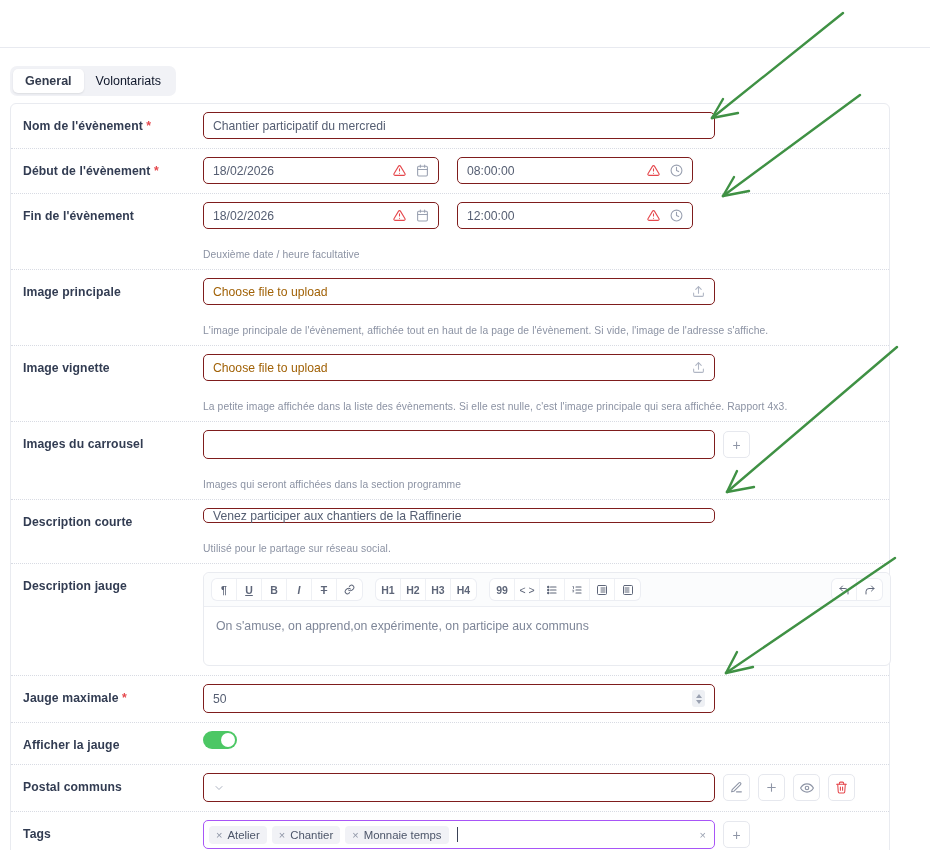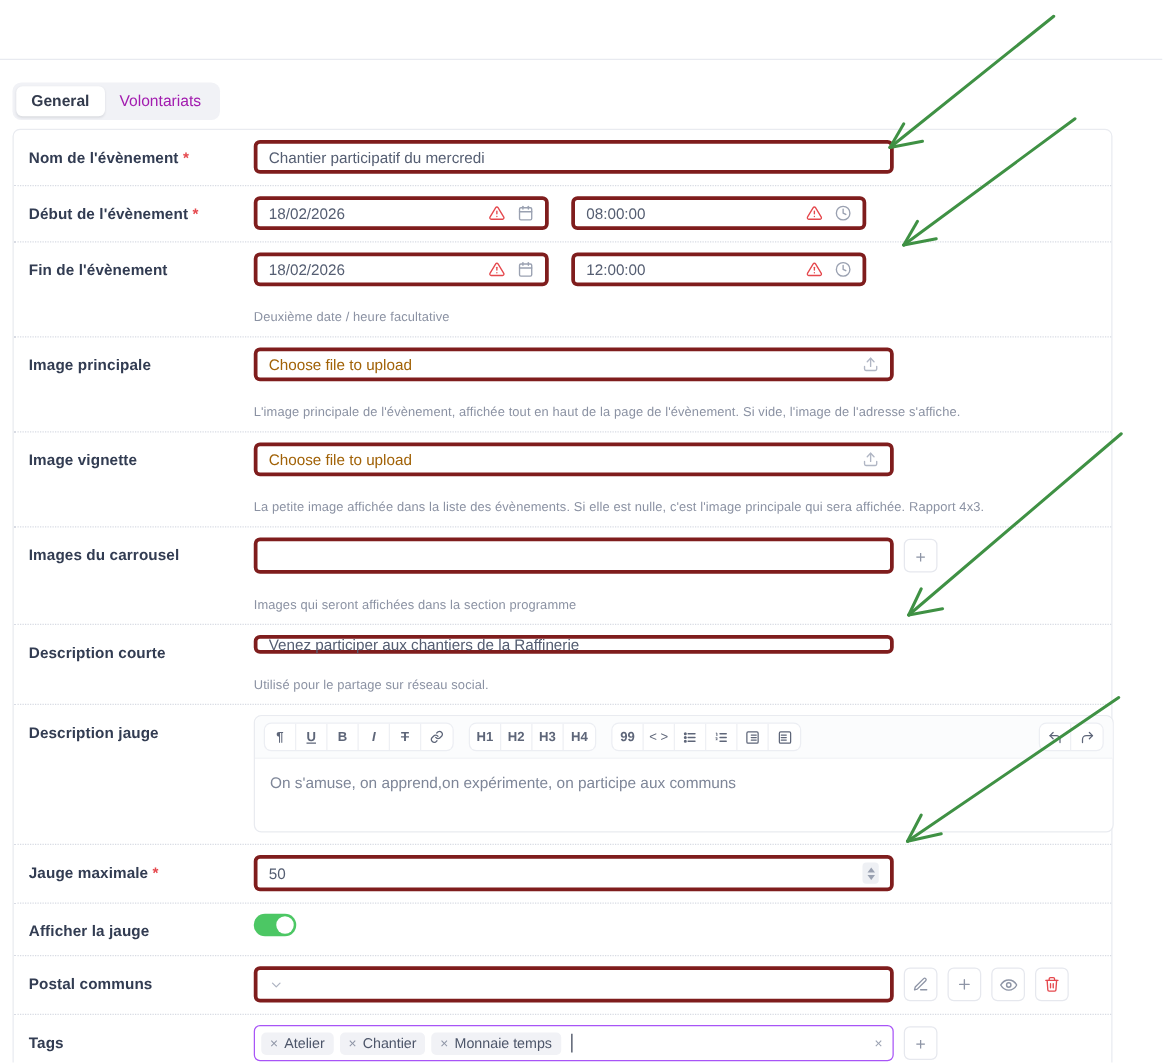--- a/index.html
+++ b/index.html
@@ -16,21 +16,21 @@
     background: #e8eaf0;
   }
 
   
   .tabs {
     position: absolute; left: 10px; top: 66px;
     display: flex; align-items: center;
     background: #f1f2f6; border-radius: 7px; padding: 3px;
   }
   .tab {
-    font-size: 12.5px; color: #a21caf; padding: 5px 12px;
+    font-size: 12.5px; color: #0f172a; padding: 5px 12px;
     border-radius: 5px; cursor: pointer; white-space: nowrap;
   }
   .tab.active { background: #ffffff; color: #333b4d; font-weight: 700;
     box-shadow: 0 1px 2px rgba(20,25,40,.10); }
 
   
   .card {
     position: absolute; left: 10px; top: 103px; width: 880px;
     background: #fff; border: 1px solid #e9ebf0; border-radius: 6px;
   }
@@ -46,21 +46,21 @@
     font-size: 12.2px; font-weight: bold; color: #323c52;
     padding-top: 15px; letter-spacing: .1px;
   }
   .req { color: #e5484d; font-weight: bold; }
   .ctl { flex: 1; padding: 8px 0 9px 0; }
 
   .hint { font-size: 10.3px; color: #8b92a3; margin-top: 20px; letter-spacing:.1px; }
 
   
   .inp {
-    height: 27px; border: 3px solid #7f1d1d; border-radius: 5px;
+    height: 27px; border: 1px solid #7f1d1d; border-radius: 5px;
     background: #fff; display: flex; align-items: center;
     padding: 0 9px; font-size: 12.2px; color: #555e72;
   }
   .inp .val { flex: 1; white-space: nowrap; overflow: hidden; }
   .inp .ph { color: #a16207; }
 
   .w-main { width: 512px; }
   .w-half { width: 236px; }
   .w-file { width: 512px; }
 

